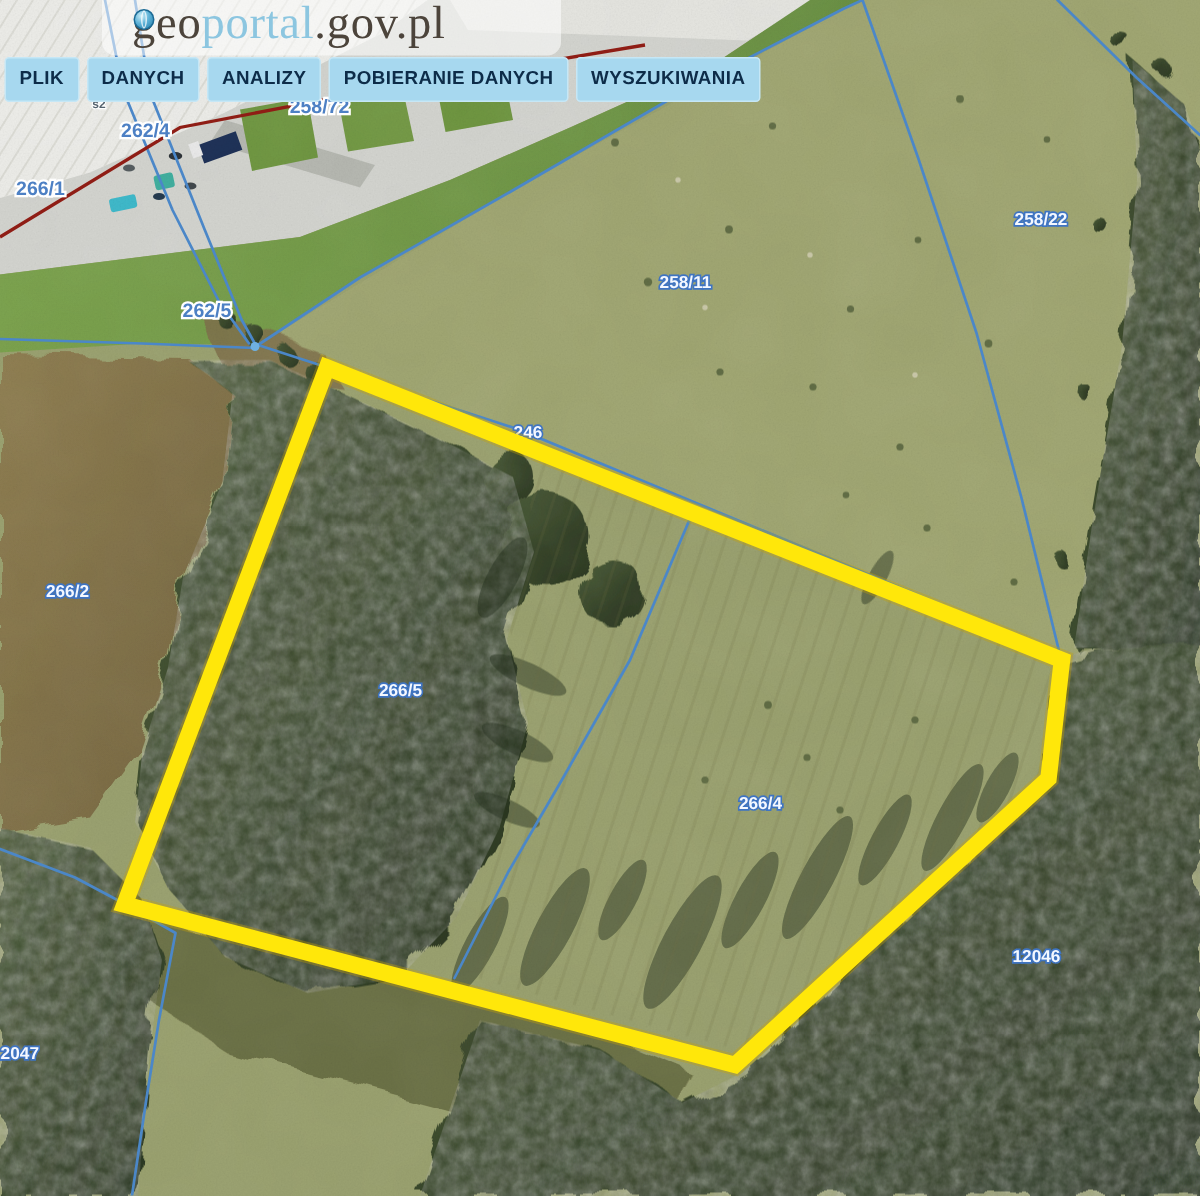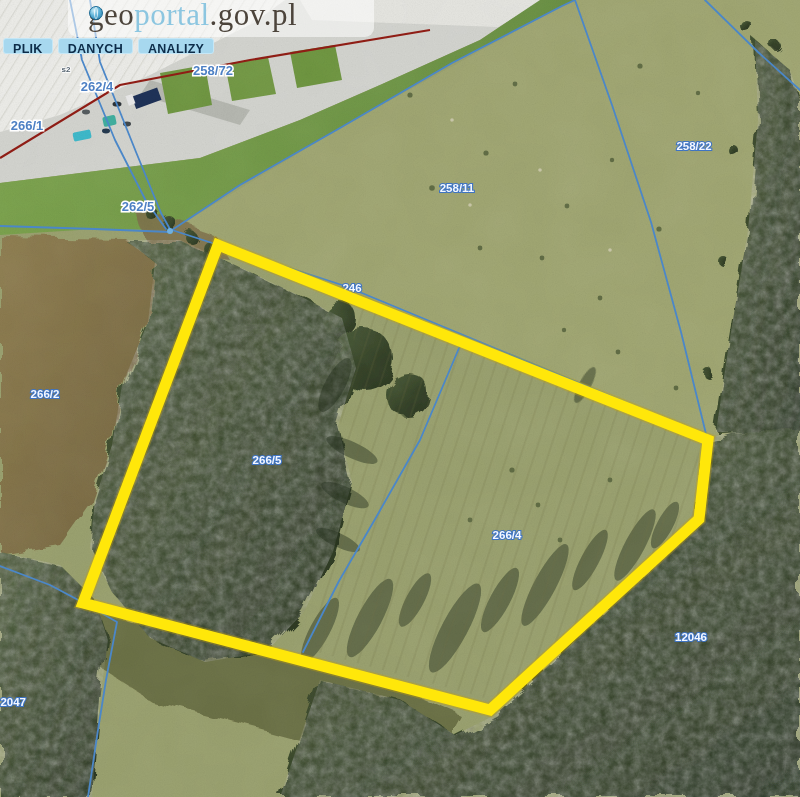--- a/index.html
+++ b/index.html
@@ -19,21 +19,21 @@
   .globe{position:absolute;left:1px;top:9px;width:12px;height:12px;border-radius:50%;
     background:radial-gradient(circle at 35% 30%,#cdeef8 0%,#5fb3d8 45%,#227ca8 100%);
     border:1px solid #1b6a95;z-index:2;}
   .globe:before{content:"";position:absolute;left:4px;top:0;width:4px;height:12px;
     border-radius:50%;border:1px solid rgba(255,255,255,.75);box-sizing:border-box;}
 
   
   .menubar{position:absolute;left:3px;top:38px;display:flex;gap:5px;}
   .mbtn{background:#a7d8ef;color:#0d2c49;border:1px solid #c6e7f6;border-radius:3px;
     font-family:"Liberation Sans",sans-serif;font-size:12.5px;font-weight:700;
-    letter-spacing:.3px;line-height:1;padding:4px 9px 5px;height:16px;cursor:pointer;
+    letter-spacing:.3px;line-height:1;padding:4px 9px 5px;height:30px;cursor:pointer;
     white-space:nowrap;}
 
   
   .lblA{font-family:"Liberation Sans",sans-serif;font-weight:700;font-size:13px;
     fill:#4d80c4;stroke:#ffffff;stroke-width:3px;paint-order:stroke;text-anchor:middle;}
   .lblB{font-family:"Liberation Sans",sans-serif;font-weight:700;font-size:11.5px;
     fill:#f4f8ff;stroke:#3f74c2;stroke-width:2.2px;paint-order:stroke;text-anchor:middle;}
   .lblC{font-family:"Liberation Sans",sans-serif;font-weight:700;font-size:8px;
     fill:#54626e;stroke:#ffffff;stroke-width:1.5px;paint-order:stroke;text-anchor:middle;}
   .blend-mult{mix-blend-mode:multiply;}
@@ -247,15 +247,17 @@
 
 <div class="logo-plate"></div>
 <div class="logo">
   <span class="globe"></span><span class="lg g1">geo</span><span class="lg g2">portal</span><span class="lg g3">.gov.pl</span>
 </div>
 
 <nav class="menubar">
   <button class="mbtn">PLIK</button>
   <button class="mbtn">DANYCH</button>
   <button class="mbtn">ANALIZY</button>
+  <button class="mbtn">POBIERANIE DANYCH</button>
+  <button class="mbtn">WYSZUKIWANIA</button>
 </nav>
 
 </div>
 
 </body></html>

